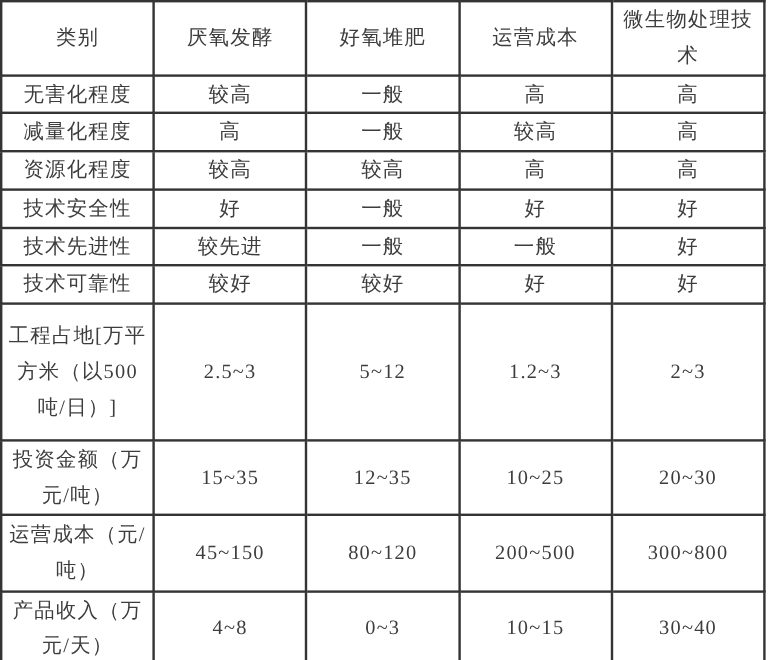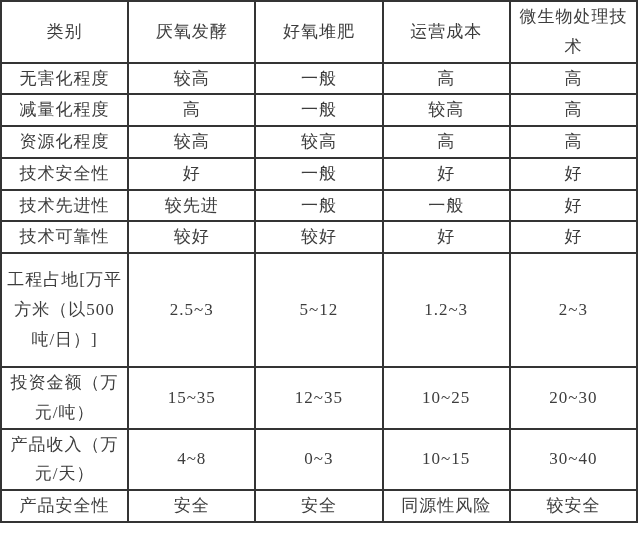--- a/index.html
+++ b/index.html
@@ -103,20 +103,27 @@
       <td>1.2~3</td>
       <td>2~3</td>
     </tr>
     <tr class="r59">
       <th>投资金额（万元/吨）</th>
       <td>15~35</td>
       <td>12~35</td>
       <td>10~25</td>
       <td>20~30</td>
     </tr>
+    <tr class="r64">
+      <th>运营成本（元/吨）</th>
+      <td>45~150</td>
+      <td>80~120</td>
+      <td>200~500</td>
+      <td>300~800</td>
+    </tr>
     <tr class="r57">
       <th>产品收入（万元/天）</th>
       <td>4~8</td>
       <td>0~3</td>
       <td>10~15</td>
       <td>30~40</td>
     </tr>
     <tr class="r29">
       <th>产品安全性</th>
       <td>安全</td>

